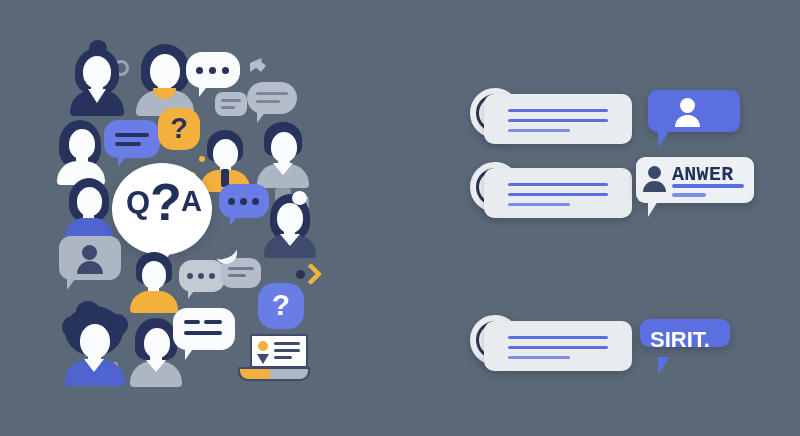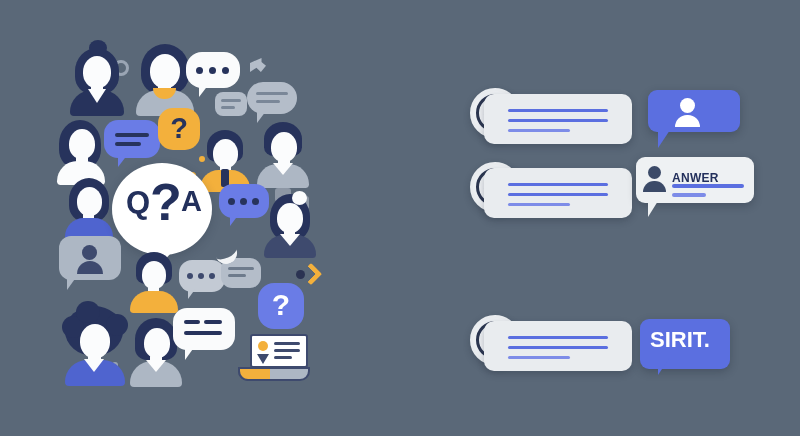--- a/index.html
+++ b/index.html
@@ -305,40 +305,40 @@
       </div>
       <div class="card">
         <div class="cline" style="left:24px;top:15px;width:100px;"></div>
         <div class="cline" style="left:24px;top:25px;width:100px;"></div>
         <div class="cline b2" style="left:24px;top:35px;width:62px;"></div>
       </div>
       <div class="wcard" style="left:166px;top:-5px;width:118px;height:46px;">
         <div class="stail" style="left:12px;top:44px;"></div>
         <div style="position:absolute;left:12px;top:9px;width:13px;height:13px;border-radius:50%;background:#3b4a68;"></div>
         <div style="position:absolute;left:7px;top:24px;width:23px;height:11px;border-radius:11px 11px 0 0;background:#3b4a68;"></div>
-        <div class="ttl" style="left:36px;top:14px;font-size:12px;letter-spacing:.3px;">ANWER</div>
+        <div class="ttl" style="left:36px;top:6px;font-size:20px;letter-spacing:.3px;font-family:Liberation Mono, monospace;">ANWER</div>
         <div class="cline" style="left:36px;top:27px;width:72px;height:4px;background:#5b6fe0;"></div>
         <div class="cline b2" style="left:36px;top:36px;width:34px;height:4px;"></div>
       </div>
     </div>
 
 
     <div class="row" style="top:227px;">
       <div class="cicon">
         <div class="ring"></div>
         <div class="ln" style="left:12px;top:17px;width:18px;"></div>
         <div class="ln" style="left:12px;top:22px;width:18px;"></div>
         <div class="ln" style="left:12px;top:27px;width:11px;"></div>
       </div>
       <div class="card">
         <div class="cline" style="left:24px;top:15px;width:100px;"></div>
         <div class="cline" style="left:24px;top:25px;width:100px;"></div>
         <div class="cline b2" style="left:24px;top:35px;width:62px;"></div>
       </div>
-      <div class="speech" style="left:170px;top:4px;width:90px;height:50px;background:#5b6fe0;
+      <div class="speech" style="left:170px;top:4px;width:90px;height:28px;background:#5b6fe0;
                   box-shadow:0 3px 8px rgba(25,33,48,.28);">
         <div class="stail" style="left:18px;top:38px;border-left:12px solid #5b6fe0;border-bottom:18px solid transparent;"></div>
         <div class="lbl" style="left:10px;top:8px;font-size:22px;">SIRIT.</div>
       </div>
     </div>
 
   </div>
 </div>
 
 </body></html>

